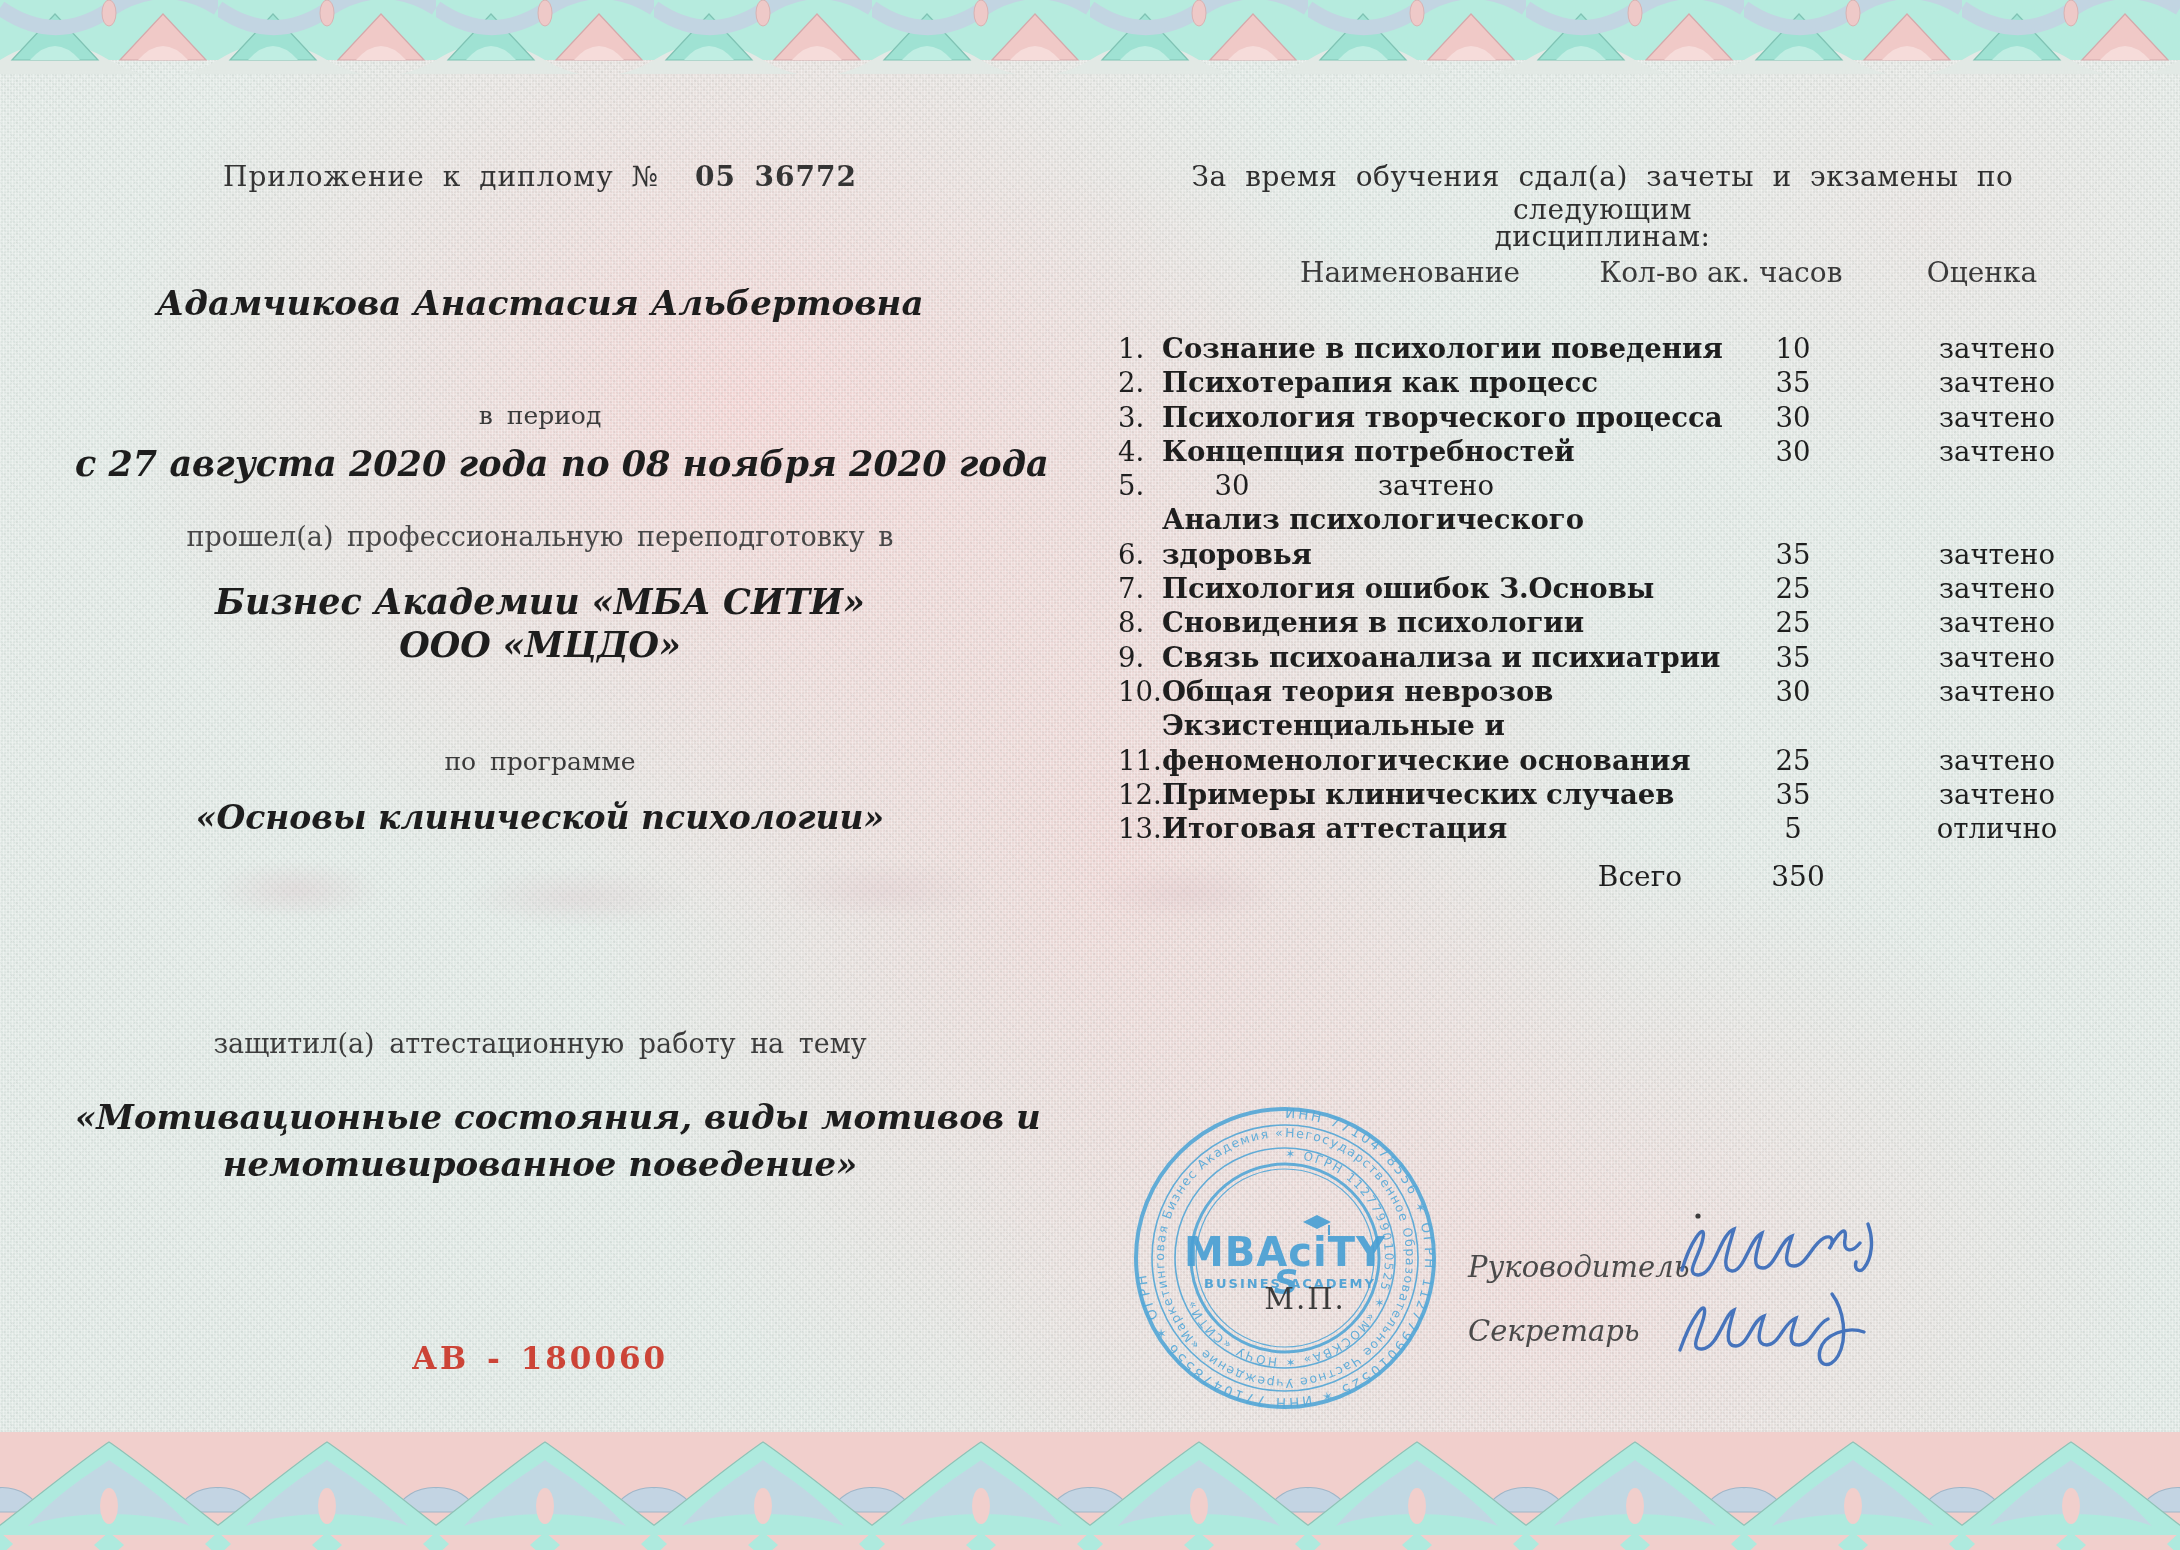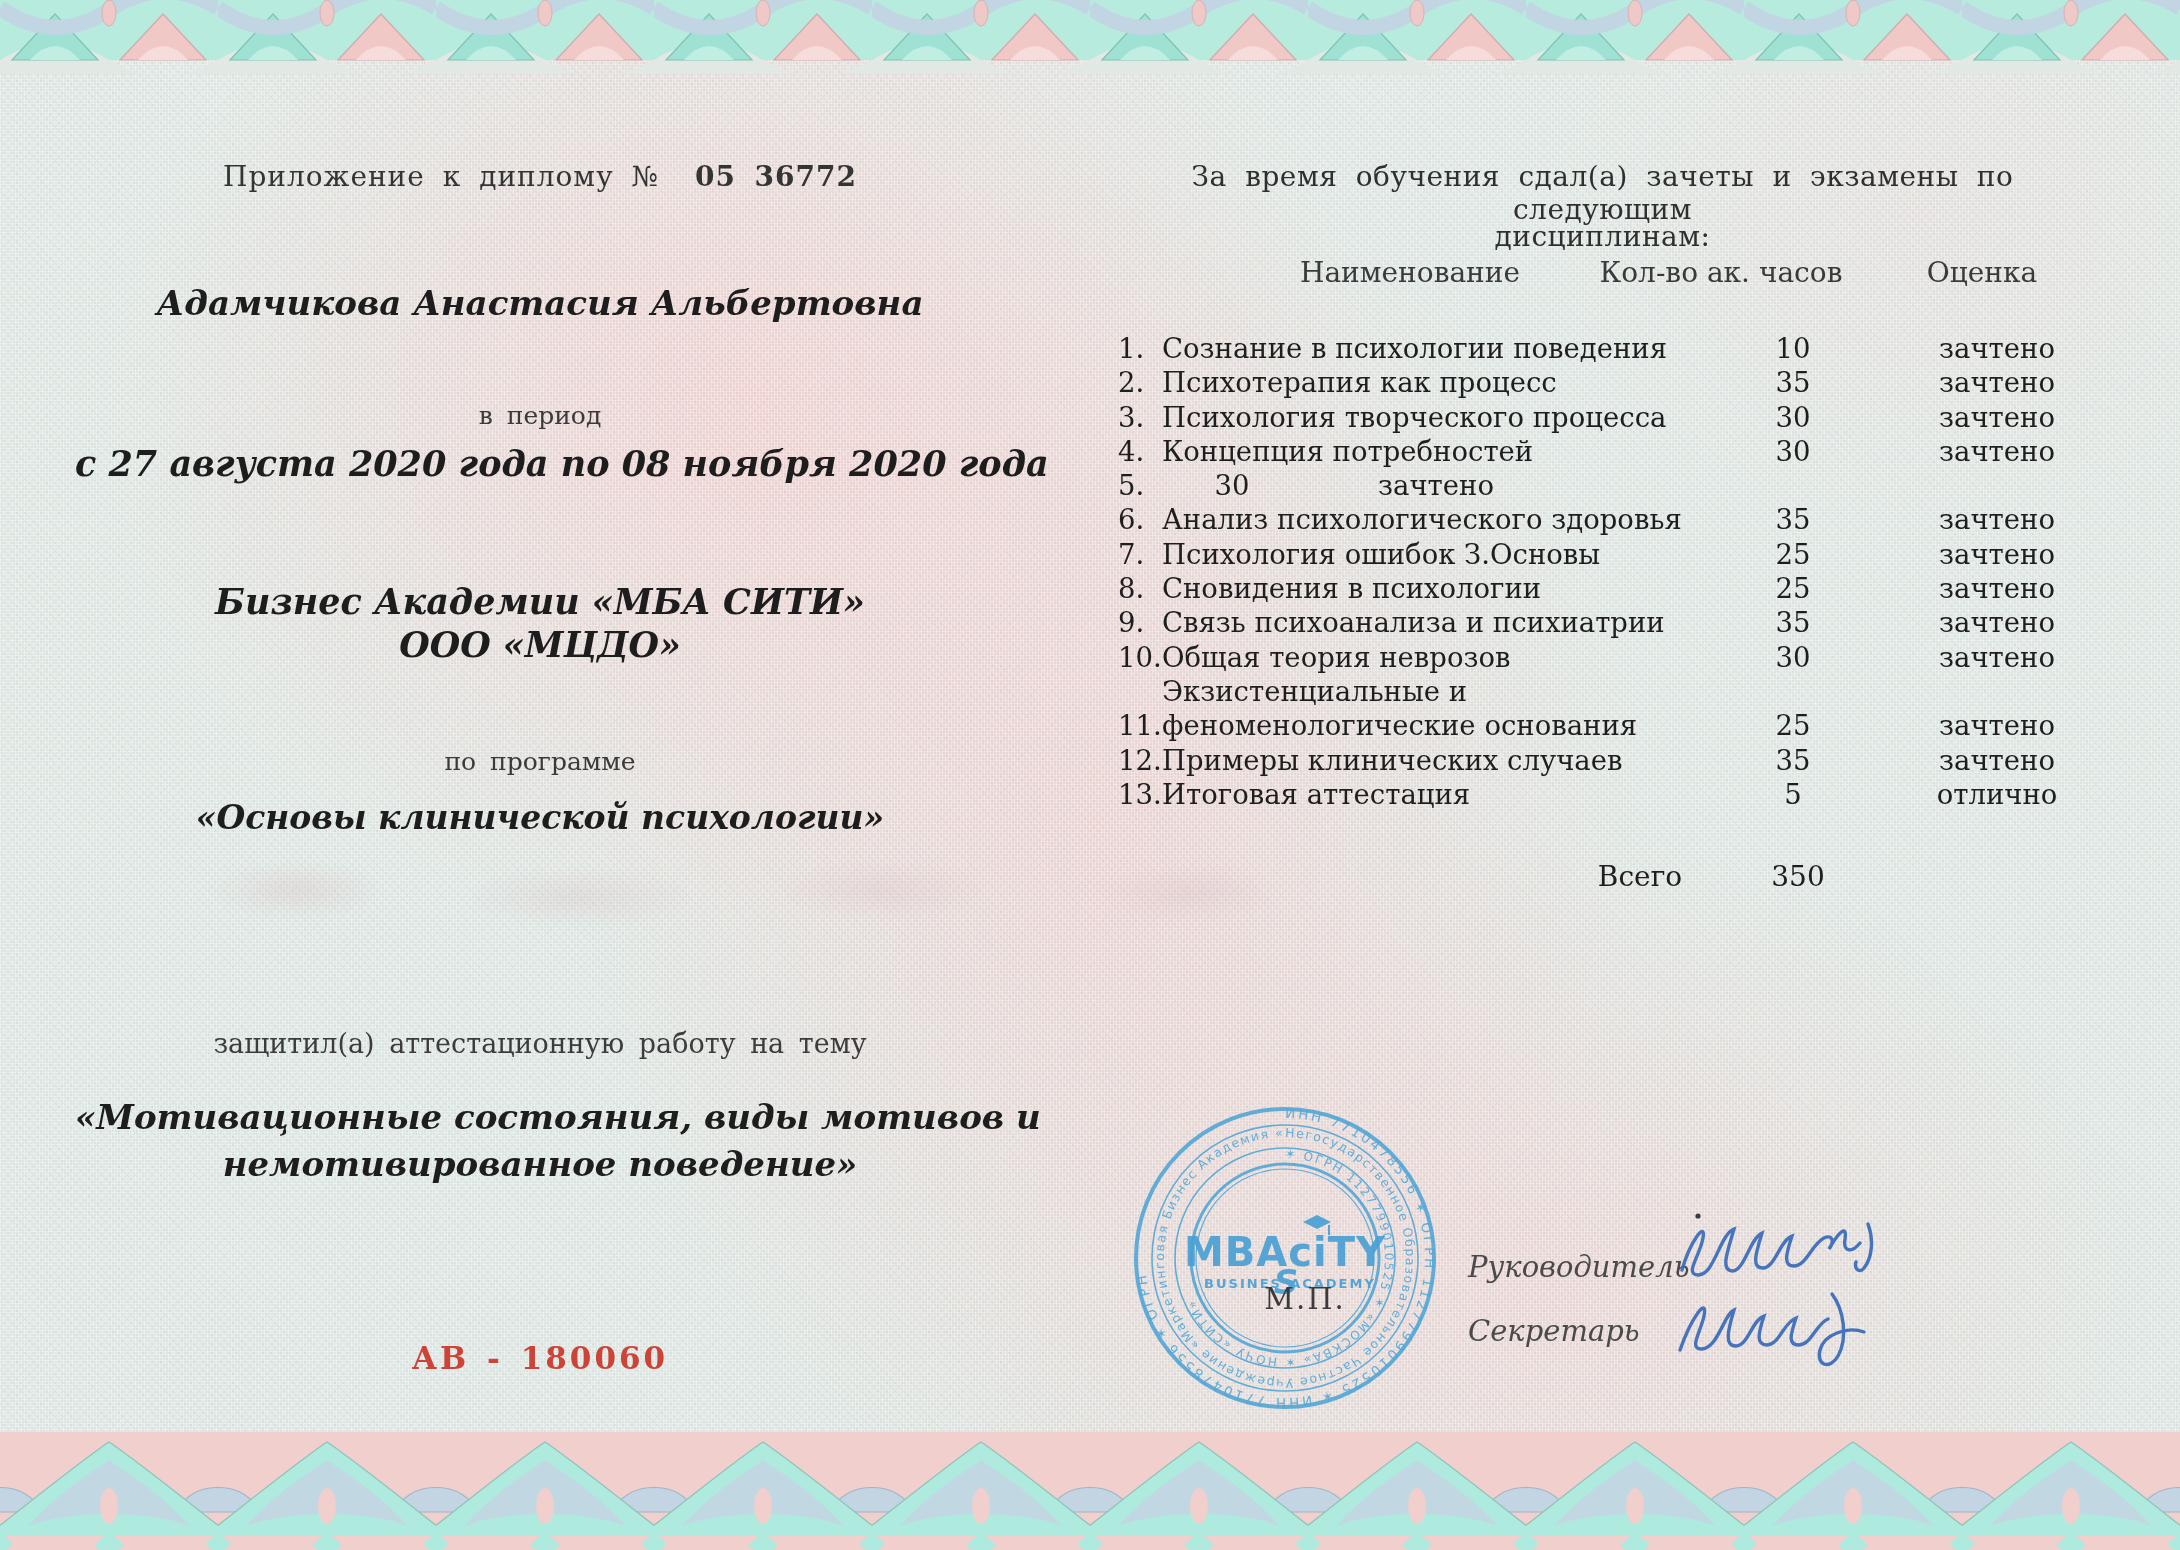--- a/index.html
+++ b/index.html
@@ -57,21 +57,21 @@
   .r-head1{top:160px;}
   .r-head2{top:220px;}
   .col-h{position:absolute;top:256px;font-size:28px;text-align:center;color:#3a3a3a;}
   .col-h.name{left:1260px;width:300px;}
   .col-h.hours{left:1571px;width:300px;}
   .col-h.grade{left:1882px;width:200px;}
 
   .tbody{position:absolute;left:1118px;top:331px;width:970px;font-size:27.5px;color:#1e1e1e;}
   .trow{display:flex;align-items:flex-end;line-height:34.3px;}
   .tnum{width:44px;flex:none;}
-  .tname{width:561px;flex:none;}
+  .tname{width:561px;flex:none;font-weight:bold;}
   .thours{width:140px;flex:none;text-align:center;}
   .tgrade{width:200px;flex:none;text-align:center;margin-left:34px;}
 
   .t-total-label{left:1540px;top:860px;width:200px;text-align:center;font-size:28px;color:#1e1e1e;}
   .t-total-hours{left:1728px;top:860px;width:140px;text-align:center;font-size:28px;color:#1e1e1e;}
 
   .mp{position:absolute;left:1250px;top:1282px;width:110px;text-align:center;font-size:29px;color:#3b3b3b;letter-spacing:2px;}
   .sig-label{position:absolute;left:1468px;font-style:italic;font-size:29px;color:#4a4a4a;}
   .sig-label.head{top:1250px;}
   .sig-label.secr{top:1314px;}
@@ -121,20 +121,21 @@
     <rect width="2180" height="118" fill="url(#bb)"></rect>
   </svg>
 
   <div class="lt l-title">
     <span>Приложение к диплому №</span>
     <span class="num">05 36772</span>
   </div>
   <div class="lt emph l-name">Адамчикова Анастасия Альбертовна</div>
   <div class="lt l-period-label">в период</div>
   <div class="lt emph l-period">с 27 августа 2020 года по 08 ноября 2020 года</div>
+  <div class="lt l-training">прошел(а) профессиональную переподготовку в</div>
   <div class="lt emph l-inst1">Бизнес Академии «МБА СИТИ»</div>
   <div class="lt emph l-inst2">ООО «МЦДО»</div>
   <div class="lt l-prog-label">по программе</div>
   <div class="lt emph l-prog">«Основы клинической психологии»</div>
   <div class="lt l-thesis-label">защитил(а) аттестационную работу на тему</div>
   <div class="lt emph l-thesis1">«Мотивационные состояния, виды мотивов и</div>
   <div class="lt emph l-thesis2">немотивированное поведение»</div>
   <div class="lt l-serial">АВ - 180060</div>
 
   <div class="rt r-head r-head2">дисциплинам:</div>

